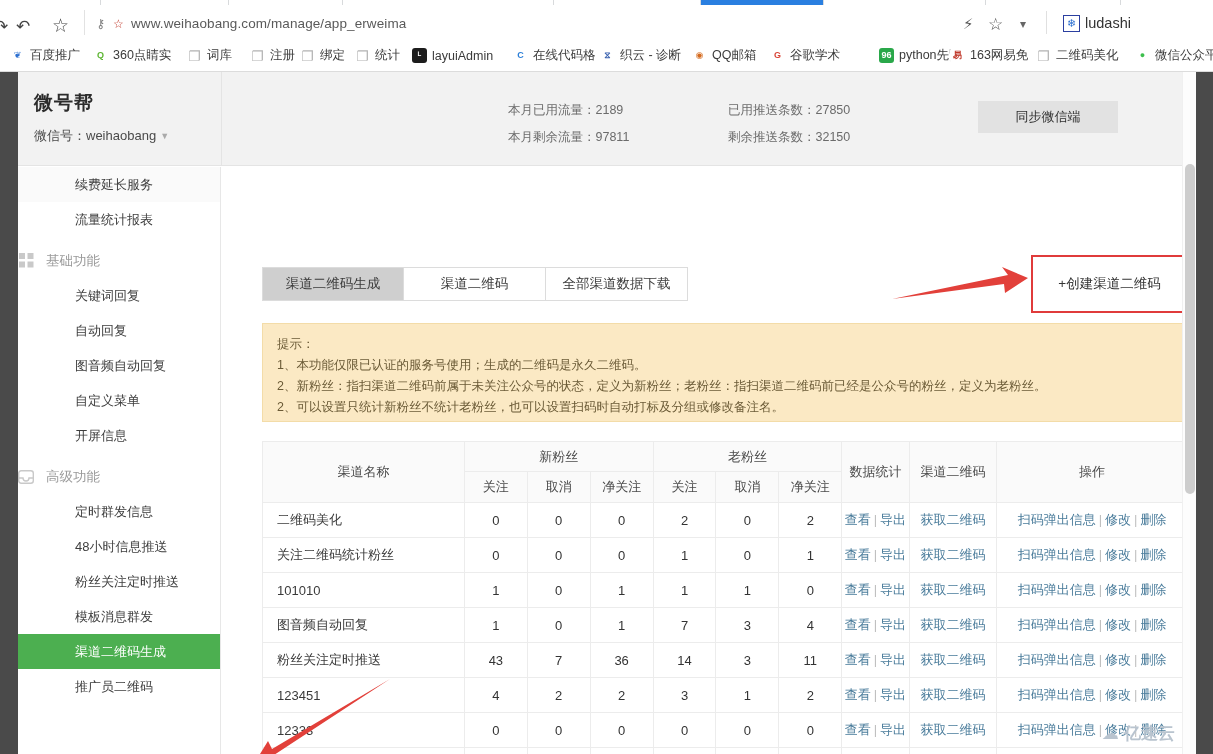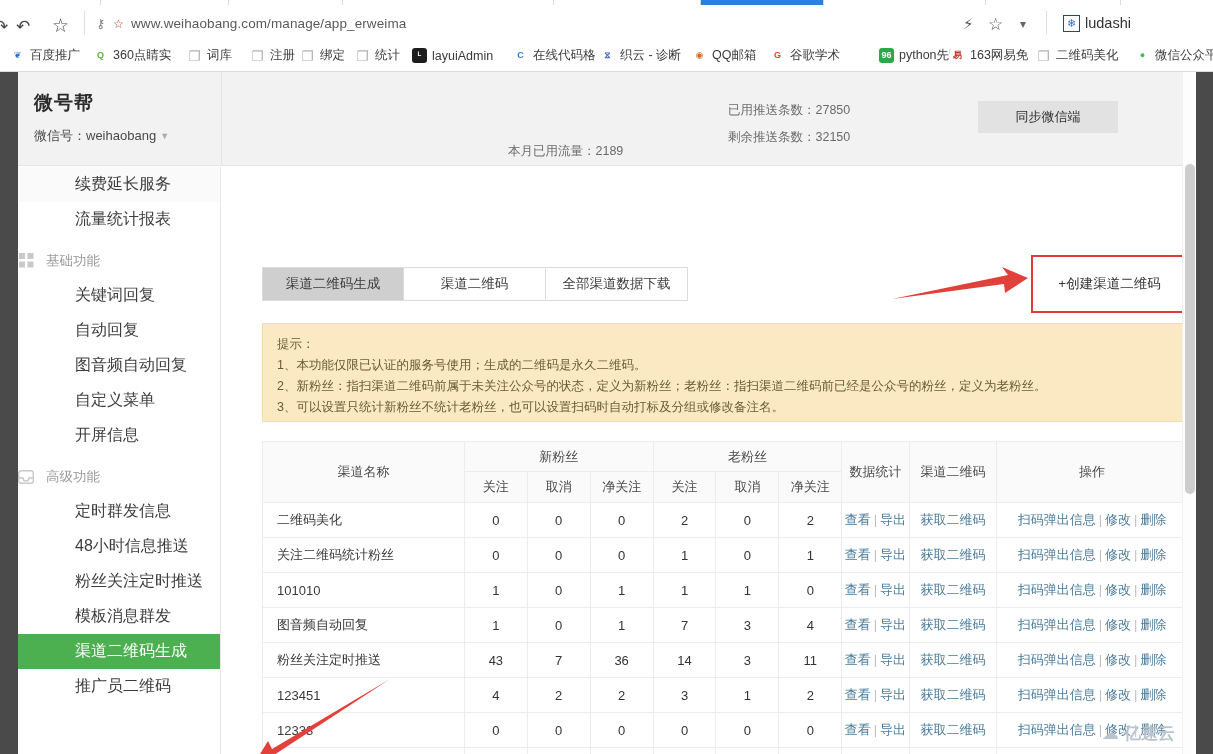--- a/index.html
+++ b/index.html
@@ -43,28 +43,28 @@
   #leftband { position:absolute; left:0; top:72px; width:18px; height:682px; background:#4a4a4a; }
   #rightband { position:absolute; left:1196px; top:72px; width:17px; height:682px; background:#4a4a4a; }
 
   
   #acctbar { position:absolute; left:0; top:0; width:1178px; height:94px; background:#f2f2f2; border-bottom:1px solid #e4e4e4; }
   #brand { position:absolute; left:16px; top:18px; font-size:19px; font-weight:bold; color:#2b2b2b; letter-spacing:1px; }
   #wxid { position:absolute; left:16px; top:55px; font-size:13px; color:#4a4a4a; display:flex; align-items:center; gap:4px; }
   #wxid .caret { color:#aaa; font-size:9px; }
   .metacol { position:absolute; top:25px; font-size:12.5px; color:#6b6b6b; line-height:27px; white-space:nowrap; }
   #meta1 { left:265px; }
-  #meta2 { left:490px;margin-top:41px; }
+  #meta2 { left:490px; }
   #meta3 { left:710px; }
   #syncbtn { position:absolute; left:960px; top:29px; width:140px; height:32px; background:#e2e2e2; border:none; font-family:inherit; font-size:13px; color:#303030; cursor:pointer; }
   #acct-vdiv { position:absolute; left:203px; top:0; width:1px; height:94px; background:#e4e4e4; }
 
   
   #sidebar { position:absolute; left:0; top:95px; width:203px; height:587px; background:#ffffff; border-right:1px solid #e7e7e7; }
-  .navitem { height:35px; display:flex; align-items:center; padding-left:57px; font-size:16px; color:#3d3d3d; cursor:pointer; }
+  .navitem { height:35px; display:flex; align-items:center; padding-left:57px; font-size:13px; color:#3d3d3d; cursor:pointer; }
   .navitem.first { background:#fafafa; }
   .navitem.active { background:#4caf50; color:#ffffff; }
   .navgroup { height:35px; display:flex; align-items:center; gap:12px; font-size:13.5px; color:#9a9a9a; margin-top:6px; }
   .gicon { width:16px; height:16px; flex:none; color:#bdbdbd; display:flex; align-items:center; justify-content:center; }
 
   
   #content { position:absolute; left:204px; top:95px; width:974px; height:587px; background:#ffffff; }
 
   #tabsrow { position:absolute; left:40px; top:100px; display:flex; }
   .ptab { height:34px; min-width:142px; padding:0 16px; display:flex; align-items:center; justify-content:center;
@@ -304,21 +304,21 @@
     </div>
 
     <svg id="arrow1" viewBox="0 0 140 38">
       <path d="M2 34 L118 10 L112 2 L138 13 L115 28 L114 19 Z" fill="#e2403a"></path>
     </svg>
 
     <div id="tipbox">
       <div class="tipline">提示：</div>
       <div class="tipline">1、本功能仅限已认证的服务号使用；生成的二维码是永久二维码。</div>
       <div class="tipline">2、新粉丝：指扫渠道二维码前属于未关注公众号的状态，定义为新粉丝；老粉丝：指扫渠道二维码前已经是公众号的粉丝，定义为老粉丝。</div>
-      <div class="tipline">3、可以设置只统计新粉丝不统计老粉丝，也可以设置扫码时自动打标及分组或修改备注名。</div>
+      <div class="tipline">2、可以设置只统计新粉丝不统计老粉丝，也可以设置扫码时自动打标及分组或修改备注名。</div>
     </div>
 
     <div id="tablewrap">
       <table>
         <thead>
           <tr>
             <th class="h-name" rowspan="2" style="width:198px">渠道名称</th>
             <th class="h-span" colspan="3" style="width:185px">新粉丝</th>
             <th class="h-span" colspan="3" style="width:185px">老粉丝</th>
             <th class="h-name" rowspan="2" style="width:66px">数据统计</th>

